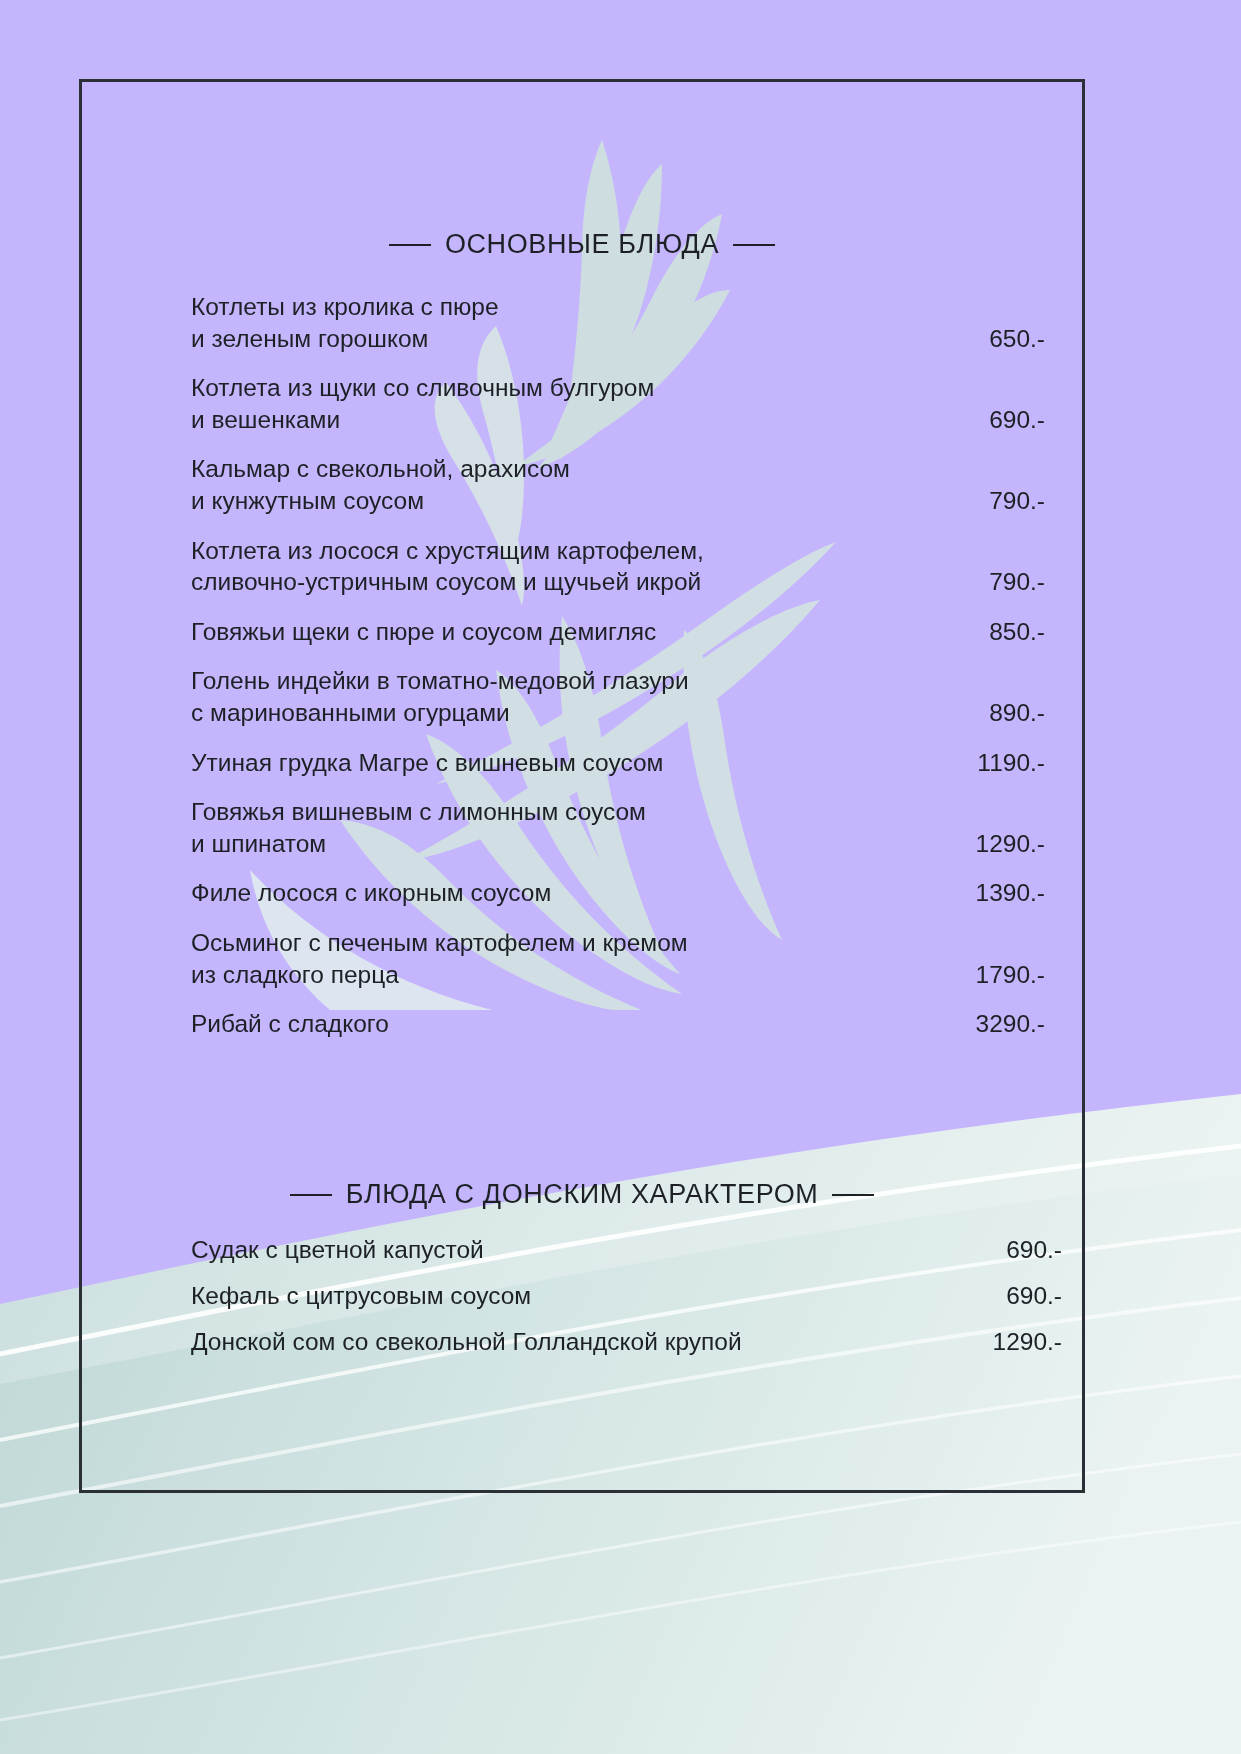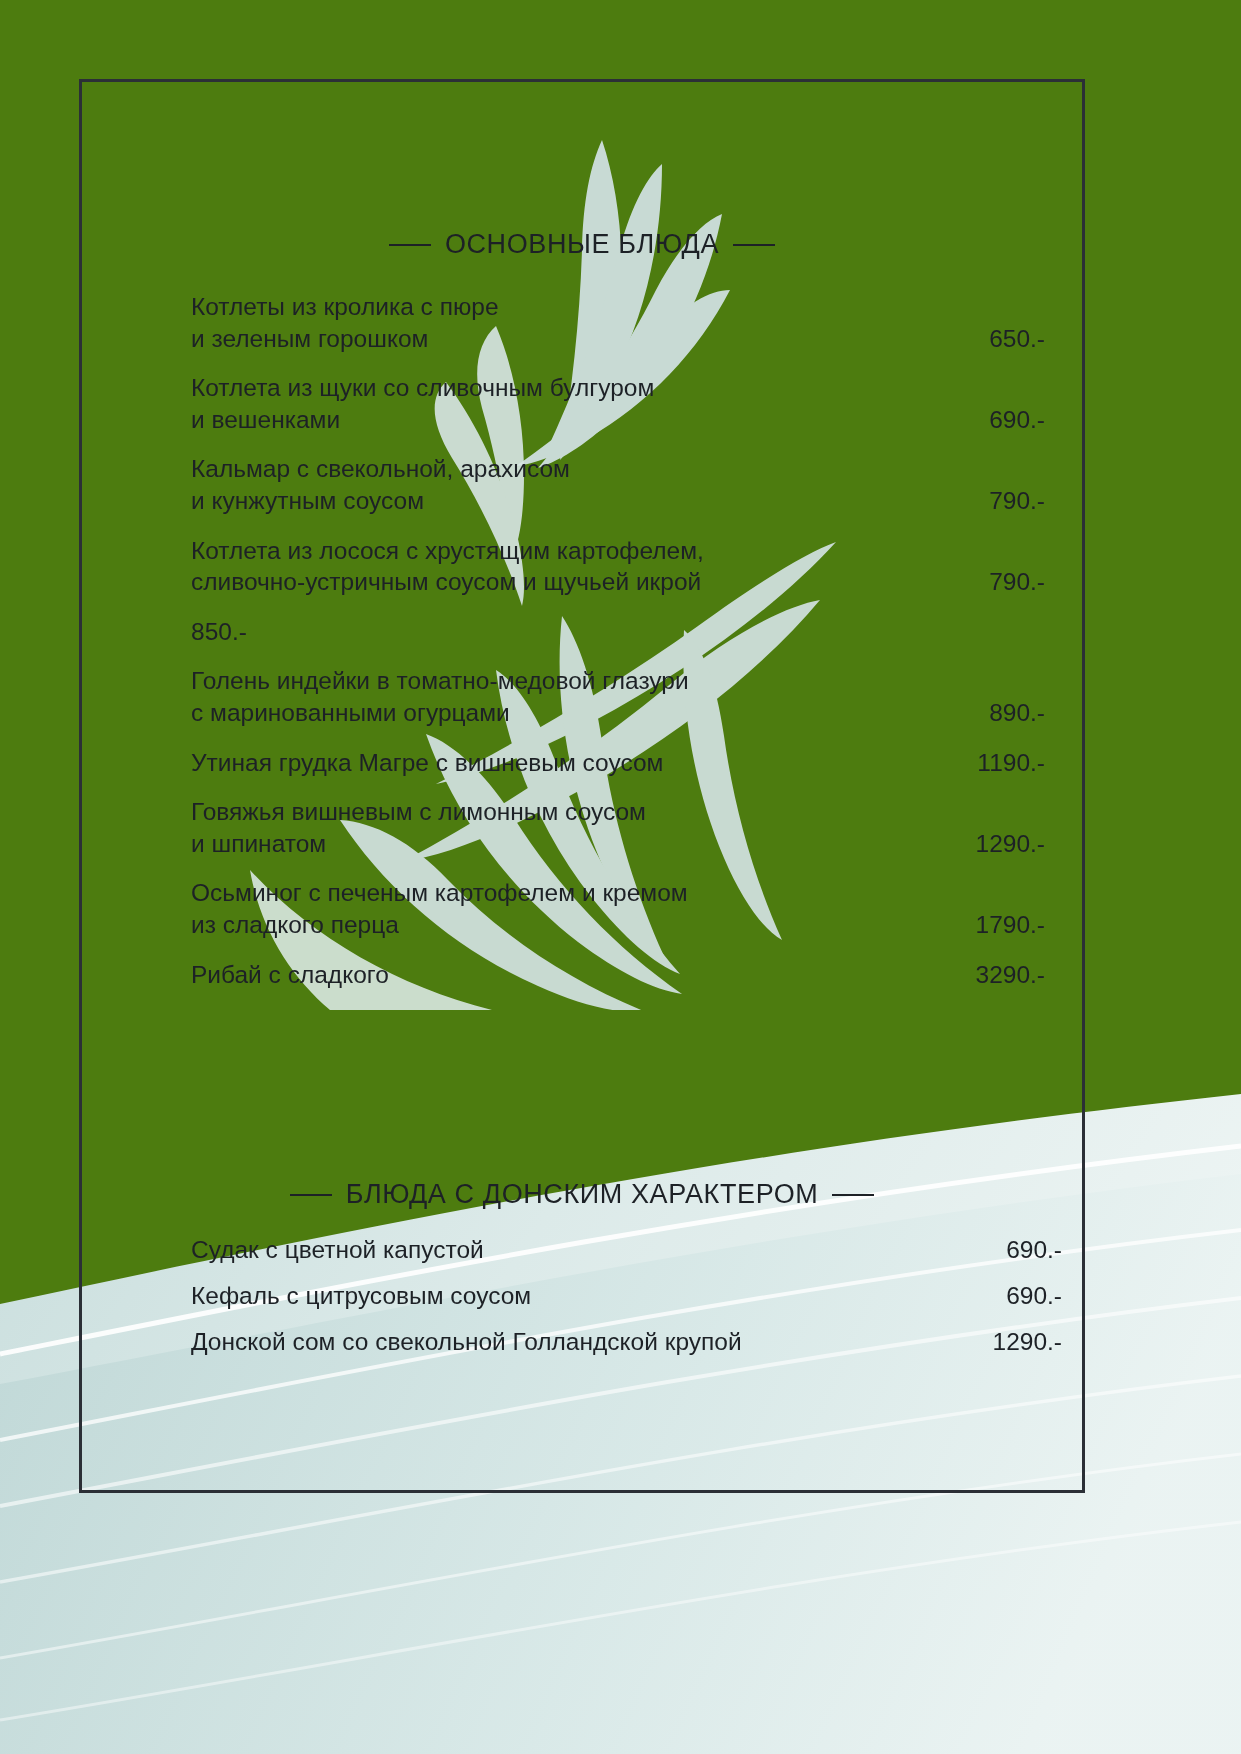--- a/index.html
+++ b/index.html
@@ -11,21 +11,21 @@
     height: 1754px;
     background: #ffffff;
     font-family: "Liberation Sans", sans-serif;
     overflow: hidden;
     position: relative;
   }
 
   .page {
     position: absolute;
     inset: 0;
-    background: #4d7c0f;
+    background: #c4b5fd;
     overflow: hidden;
   }
 
   
   .wave-layer {
     position: absolute;
     left: 0;
     right: 0;
     bottom: 0;
     height: 700px;
@@ -211,37 +211,42 @@
           <span class="dish">Кальмар с свекольной, арахисом
 и кунжутным соусом</span>
           <span class="price">790.-</span>
         </li>
         <li class="menu-row">
           <span class="dish">Котлета из лосося с хрустящим картофелем,
 сливочно-устричным соусом и щучьей икрой</span>
           <span class="price">790.-</span>
         </li>
         <li class="menu-row">
+          <span class="dish">Говяжьи щеки с пюре и соусом демигляс</span>
           <span class="price">850.-</span>
         </li>
         <li class="menu-row">
           <span class="dish">Голень индейки в томатно-медовой глазури
 с маринованными огурцами</span>
           <span class="price">890.-</span>
         </li>
         <li class="menu-row">
           <span class="dish">Утиная грудка Магре с вишневым соусом</span>
           <span class="price">1190.-</span>
         </li>
         <li class="menu-row">
           <span class="dish">Говяжья вишневым с лимонным соусом
 и шпинатом</span>
           <span class="price">1290.-</span>
         </li>
         <li class="menu-row">
+          <span class="dish">Филе лосося с икорным соусом</span>
+          <span class="price">1390.-</span>
+        </li>
+        <li class="menu-row">
           <span class="dish">Осьминог с печеным картофелем и кремом
 из сладкого перца</span>
           <span class="price">1790.-</span>
         </li>
         <li class="menu-row">
           <span class="dish">Рибай с сладкого</span>
           <span class="price">3290.-</span>
         </li>
       </ul>
     </section>

